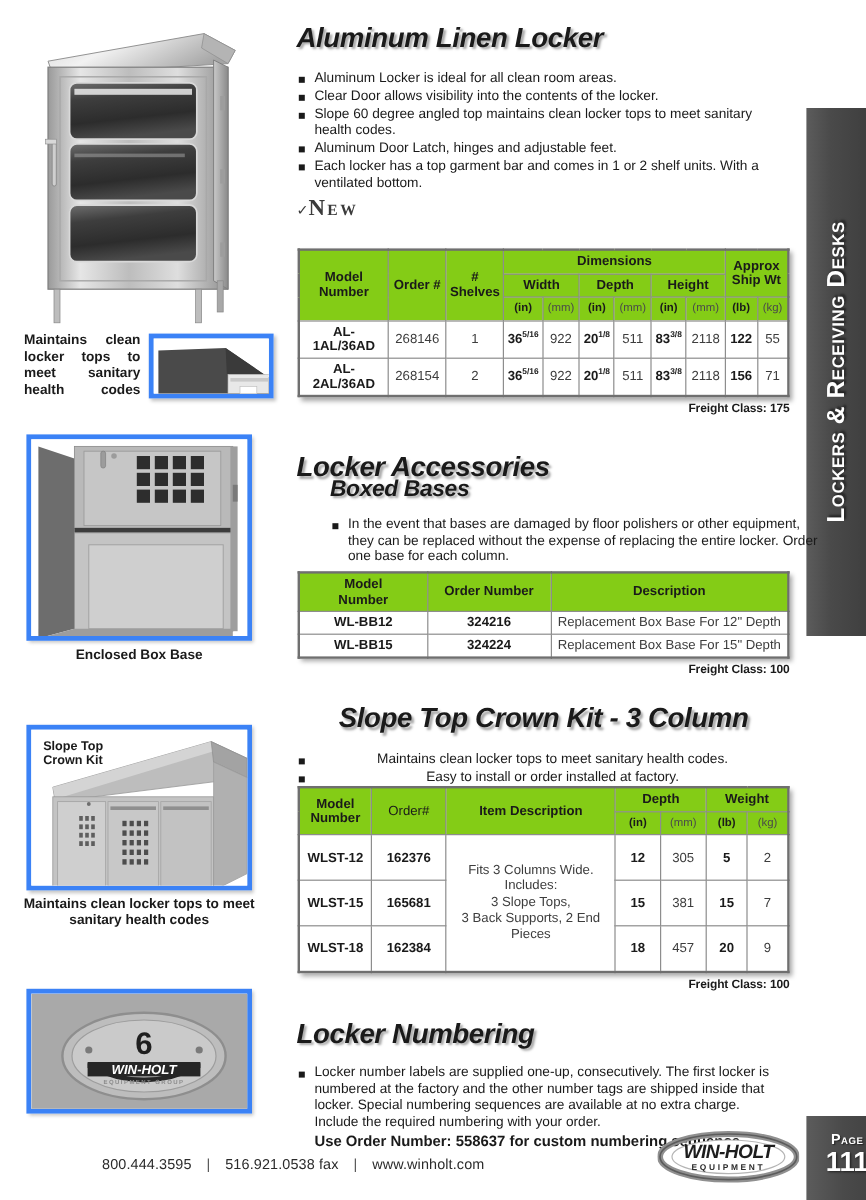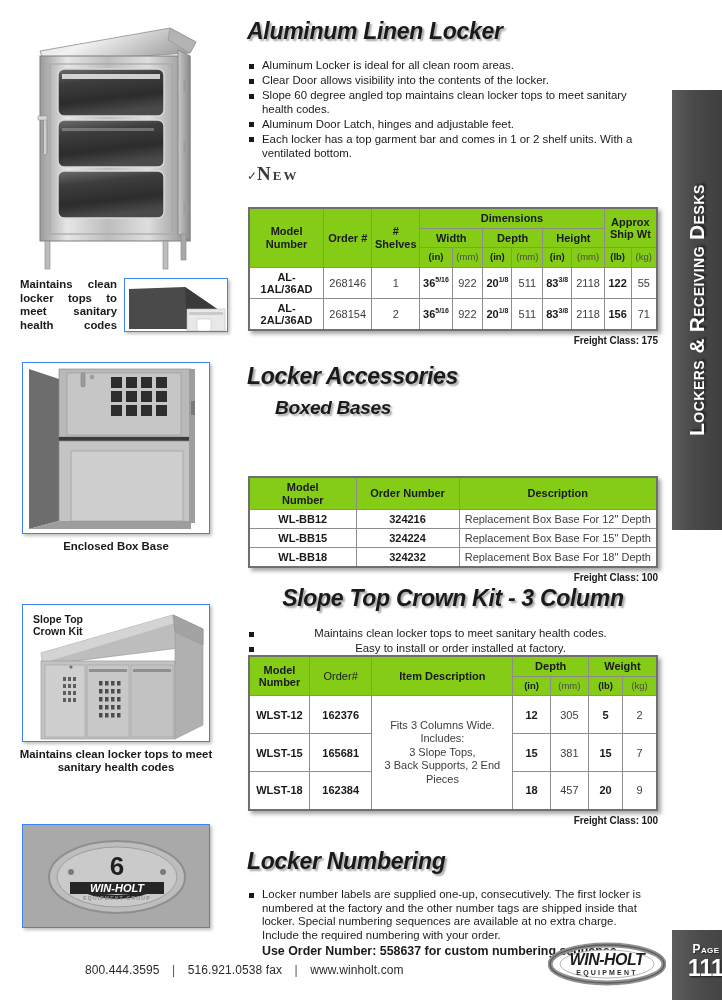--- a/index.html
+++ b/index.html
@@ -113,21 +113,21 @@
   .freight {
     text-align: right;
     font-size: 10px;
     font-weight: bold;
     margin-top: 4px;
     letter-spacing: -0.1px;
   }
 
   
   .photo { position: absolute; background:#fff; overflow:hidden; }
-  .photo-frame { border: 1px solid #3b82f6; box-shadow: 2px 2px 3px rgba(0,0,0,.25); }
+  .photo-frame { border: 4px solid #3b82f6; box-shadow: 2px 2px 3px rgba(0,0,0,.25); }
   .cap {
     position: absolute;
     font-size: 11.4px; font-weight: bold; line-height: 13.4px;
     text-align: center;
   }
 
   .sidecap {
     position:absolute; font-size:11.4px; font-weight:bold; line-height:13.6px;
     text-align: justify; text-align-last: justify;
   }
@@ -420,26 +420,29 @@
           <td class="b"><span>83</span><sup class="fr">3/8</sup></td>
           <td class="g">2118</td>
           <td class="b">156</td>
           <td class="g">71</td>
         </tr>
       </tbody>
     </table>
     <div class="freight">Freight Class: 175</div>
   </div>
 
-  <div style="position:absolute; left:247px; top:363px; width:412px;">
+  <div style="position:absolute; left:247px; top:376px; width:412px;">
     <div class="h-main">Locker Accessories</div>
   </div>
 
   <div style="position:absolute; left:247px; top:397px; width:412px;margin-left:28px;">
     <div class="h-sub">Boxed Bases</div>
+    <ul class="bul" style="margin-top:12px;">
+      <li>In the event that bases are damaged by floor polishers or other equipment, they can be replaced without the expense of replacing the entire locker. Order one base for each column.</li>
+    </ul>
   </div>
 
   <div style="position:absolute; left:248px; top:476px; width:410px;">
     <table class="spec">
       <thead>
         <tr>
           <th style="width:107px; height:30px; white-space:pre-line;">Model
 Number</th>
           <th style="width:103px;">Order Number</th>
           <th>Description</th>
@@ -448,25 +451,20 @@
       <tbody>
         <tr>
           <td class="b">WL-BB12</td>
           <td class="b">324216</td>
           <td class="g">Replacement Box Base For 12" Depth</td>
         </tr>
         <tr>
           <td class="b">WL-BB15</td>
           <td class="b">324224</td>
           <td class="g">Replacement Box Base For 15" Depth</td>
-        </tr>
-        <tr>
-          <td class="b">WL-BB18</td>
-          <td class="b">324232</td>
-          <td class="g">Replacement Box Base For 18" Depth</td>
         </tr>
       </tbody>
     </table>
     <div class="freight">Freight Class: 100</div>
   </div>
 
   <div style="position:absolute; left:247px; top:585px; width:412px;text-align:center;">
     <div class="h-main">Slope Top Crown Kit - 3 Column</div>
     <ul class="bul" style="margin-top:15px;">
       <li>Maintains clean locker tops to meet sanitary health codes.</li>

